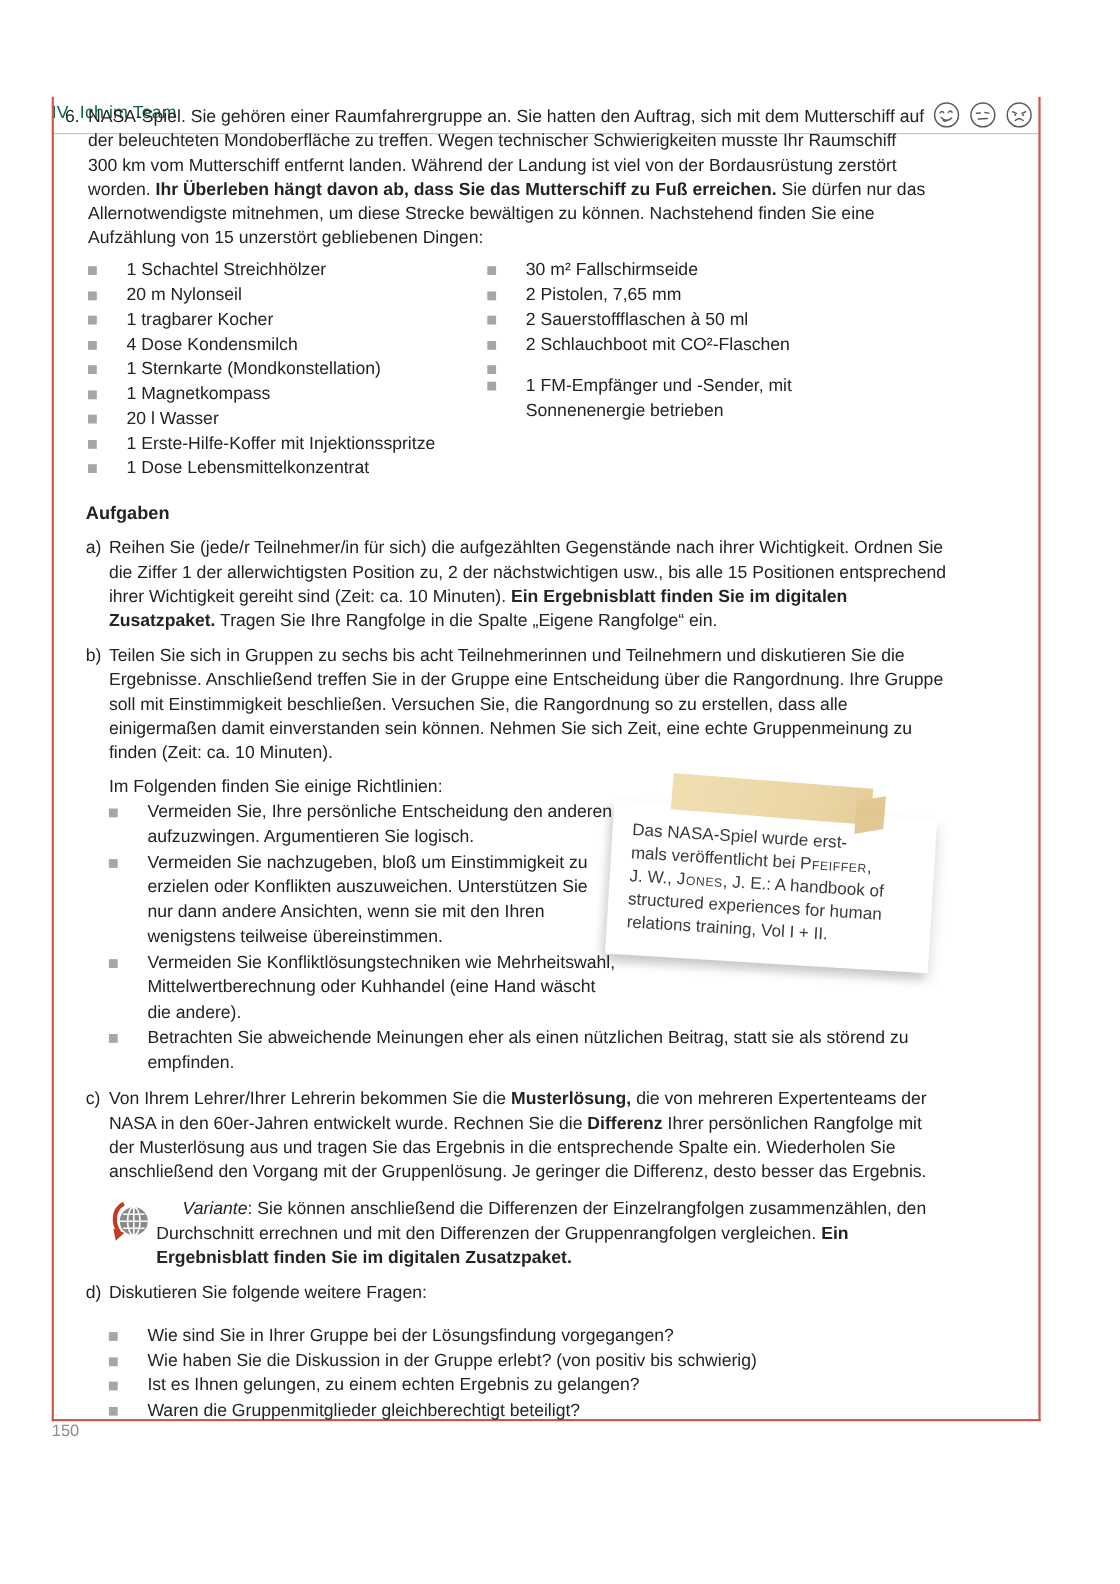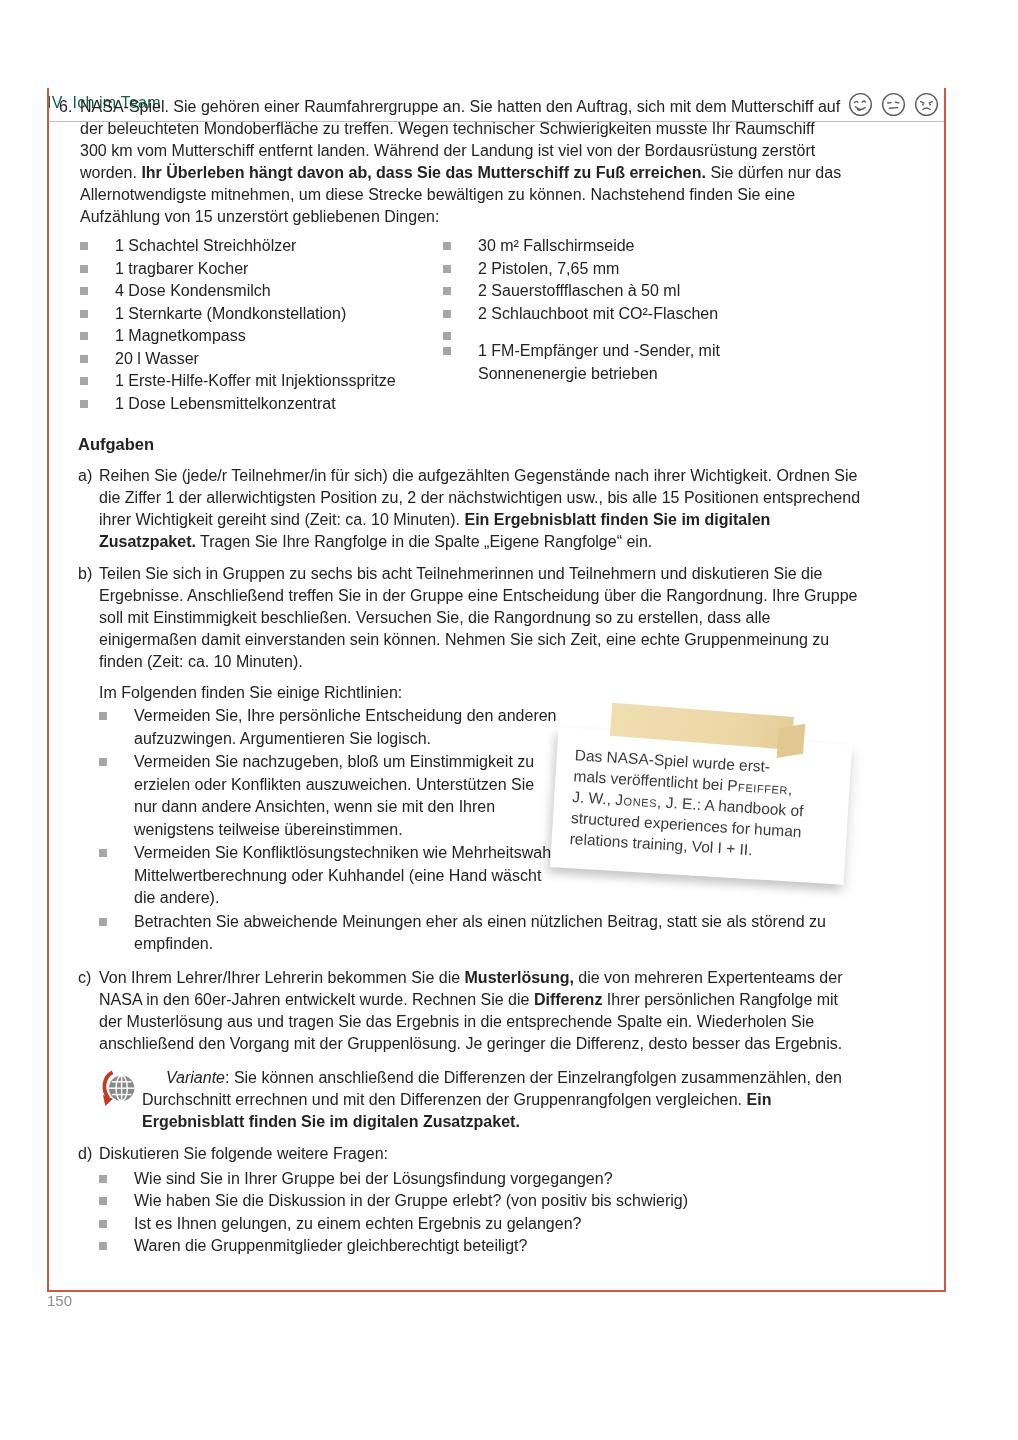--- a/index.html
+++ b/index.html
@@ -51,21 +51,21 @@
   .guidelines-intro { margin-top: 9px; }
   .guidelines.narrow { width: 462px; margin-top: 1px; }
   .guidelines.wide { width: 748px; margin-top: 1px; }
   .guidelines li { margin-bottom: 1px; }
 
   
   .variante { margin: 12px 0 0 39px; display: grid; grid-template-columns: 44px 705px; align-items: start; }
   .variante svg { width: 40px; height: 42px; margin-top: 2px; }
   .variante .vlabel { font-style: italic; margin-left: 24px; }
 
-  .qlist { margin-top: 3px; width: 748px; }
+  .qlist { margin-top: 17px; width: 748px; }
 
   
   .sticky-note {
     position: absolute; left: 505px; top: 648px;
     width: 294px; height: 140px;
     background: #ffffff;
     box-shadow: -4px 6px 9px rgba(0,0,0,.14), 3px 6px 12px rgba(0,0,0,.10);
     transform: rotate(3.5deg);
     padding: 16px 12px 10px 18px;
     font-size: 15.5px; line-height: 21px; color: #3A3A3A;
@@ -131,20 +131,24 @@
     <div class="task intro-task">
       <span class="label">6.</span>
       <p class="txt"><span>NASA-Spiel. Sie gehören einer Raumfahrergruppe an. Sie hatten den Auftrag, sich mit dem Mutterschiff auf der beleuchteten Mondoberfläche zu treffen. Wegen technischer Schwierigkeiten musste Ihr Raumschiff 300 km vom Mutterschiff entfernt landen. Während der Landung ist viel von der Bordausrüstung zerstört worden. </span><strong>Ihr Überleben hängt davon ab, dass Sie das Mutterschiff zu Fuß erreichen.</strong><span> Sie dürfen nur das Allernotwendigste mitnehmen, um diese Strecke bewältigen zu können. Nachstehend finden Sie eine Aufzählung von 15 unzerstört gebliebenen Dingen:</span></p>
     </div>
 
     <div class="items">
       <ul>
         <li>
             <span class="sq"></span>
             <span>1 Schachtel Streichhölzer</span>
+          </li>
+        <li>
+            <span class="sq"></span>
+            <span>20 m Nylonseil</span>
           </li>
         <li>
             <span class="sq"></span>
             <span>1 tragbarer Kocher</span>
           </li>
         <li>
             <span class="sq"></span>
             <span>4 Dose Kondensmilch</span>
           </li>
         <li>

